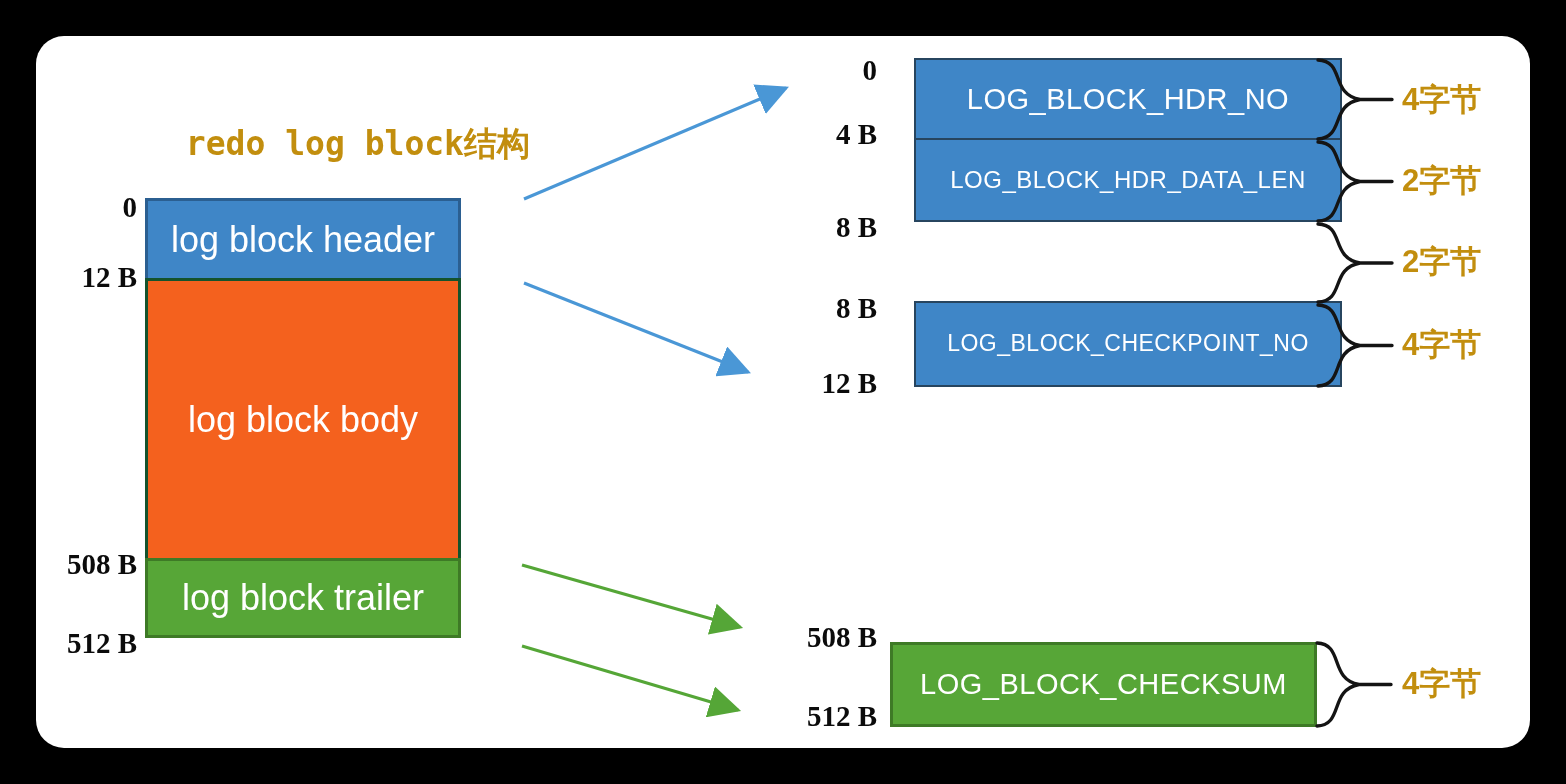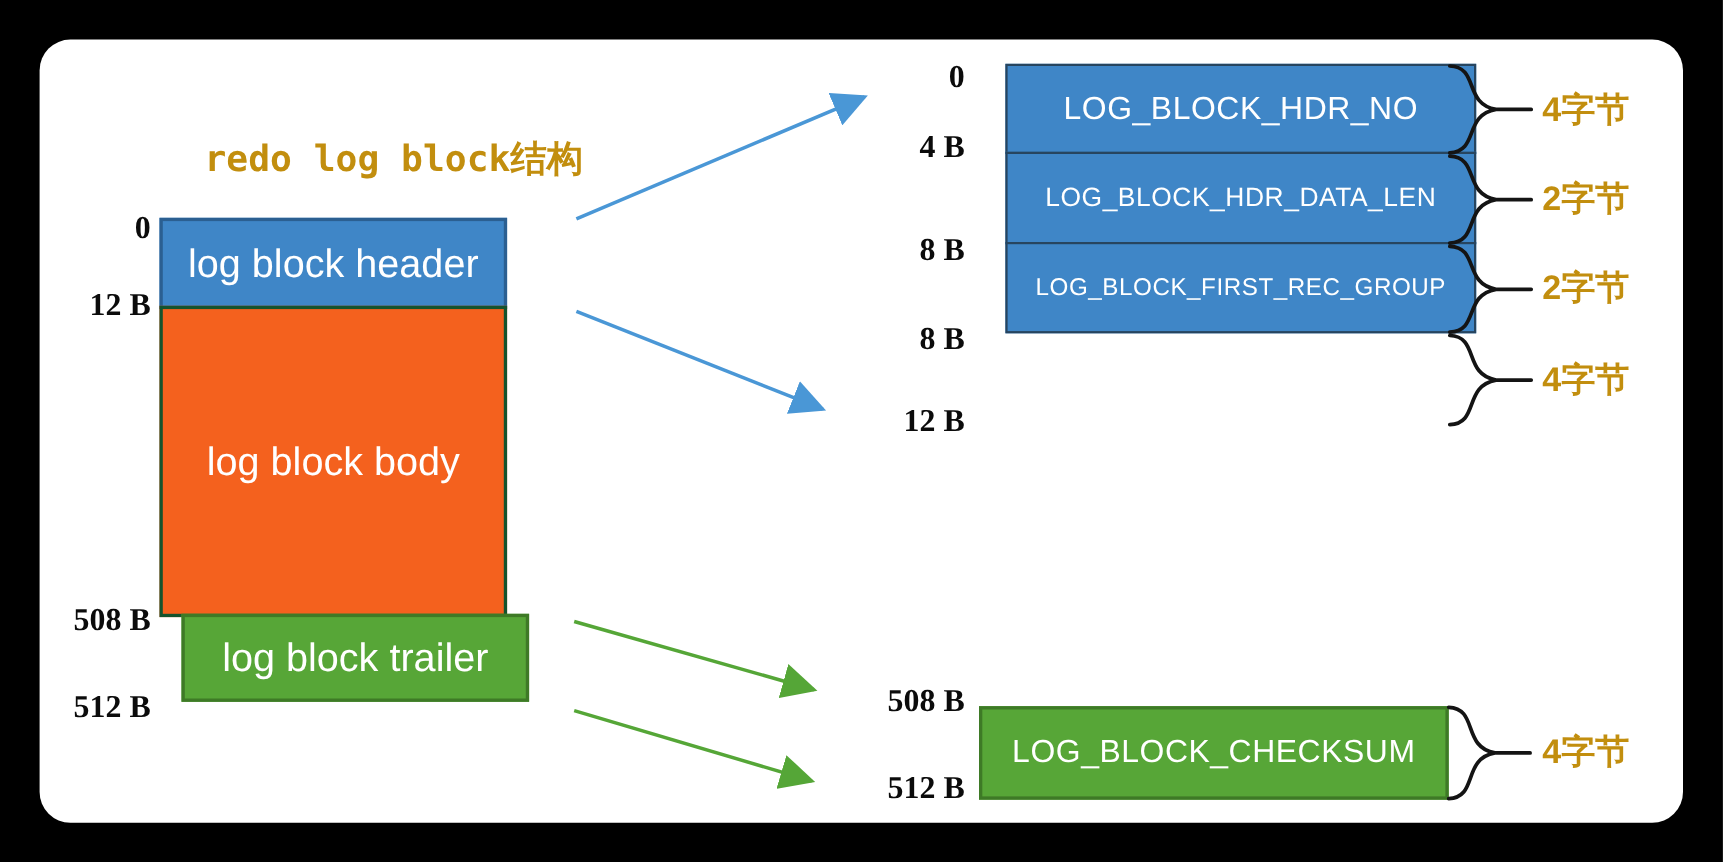--- a/index.html
+++ b/index.html
@@ -11,21 +11,21 @@
 
   .title{left:150px;top:122px;width:380px;height:44px;line-height:44px;text-align:right;
          font-family:"DejaVu Sans Mono",monospace;font-weight:bold;font-size:33px;color:#C28E0E;}
 
   
   .lblock{left:145px;top:198px;width:376px;}
   .sec{box-sizing:border-box;width:316px;display:flex;align-items:center;justify-content:center;
        color:#fff;font-size:36px;}
   .sec-header{height:83px;background:#3F86C7;border:3px solid #2B5F91;}
   .sec-body{height:283px;background:#F4611E;border:3px solid #14532d;margin-top:-3px;}
-  .sec-trailer{height:80px;background:#57A637;border:3px solid #3E7A26;margin-top:-3px;margin-left:20px;}
+  .sec-trailer{height:80px;background:#57A637;border:3px solid #3E7A26;margin-top:-3px;}
 
   
   .off{font-family:"Liberation Serif",serif;font-weight:bold;font-size:29px;color:#0b0b0b;
        height:34px;line-height:34px;text-align:right;}
   .loff{left:40px;width:97px;}
   .roff{left:760px;width:117px;}
 
   
   .rrow{box-sizing:border-box;position:absolute;left:890px;width:428px;background:#3F86C7;
         border:2.5px solid #27455F;display:flex;align-items:center;justify-content:center;
@@ -71,22 +71,22 @@
   <div class="abs off roff" style="top:210px">8 B</div>
   <div class="abs off roff" style="top:291px">8 B</div>
   <div class="abs off roff" style="top:366px">12 B</div>
 
   <div class="rrow f1" style="top:58px;height:82px">
     <span>LOG_BLOCK_HDR_NO</span>
   </div>
   <div class="rrow f2" style="top:137.5px;height:84.5px">
     <span>LOG_BLOCK_HDR_DATA_LEN</span>
   </div>
-  <div class="rrow f3" style="top:219.5px;height:83.5px">
-    <span>LOG_BLOCK_FIRST_REC_GROUP</span>
+  <div class="rrow f4" style="top:300.5px;height:86.5px">
+    <span>LOG_BLOCK_CHECKPOINT_NO</span>
   </div>
 
   <div class="abs off roff" style="top:620px">508 B</div>
   <div class="abs off roff" style="top:699px">512 B</div>
 
   <div class="abs gbox">
     <span>LOG_BLOCK_CHECKSUM</span>
   </div>
 
   <div class="abs bytes" style="top:82px">4字节</div>

